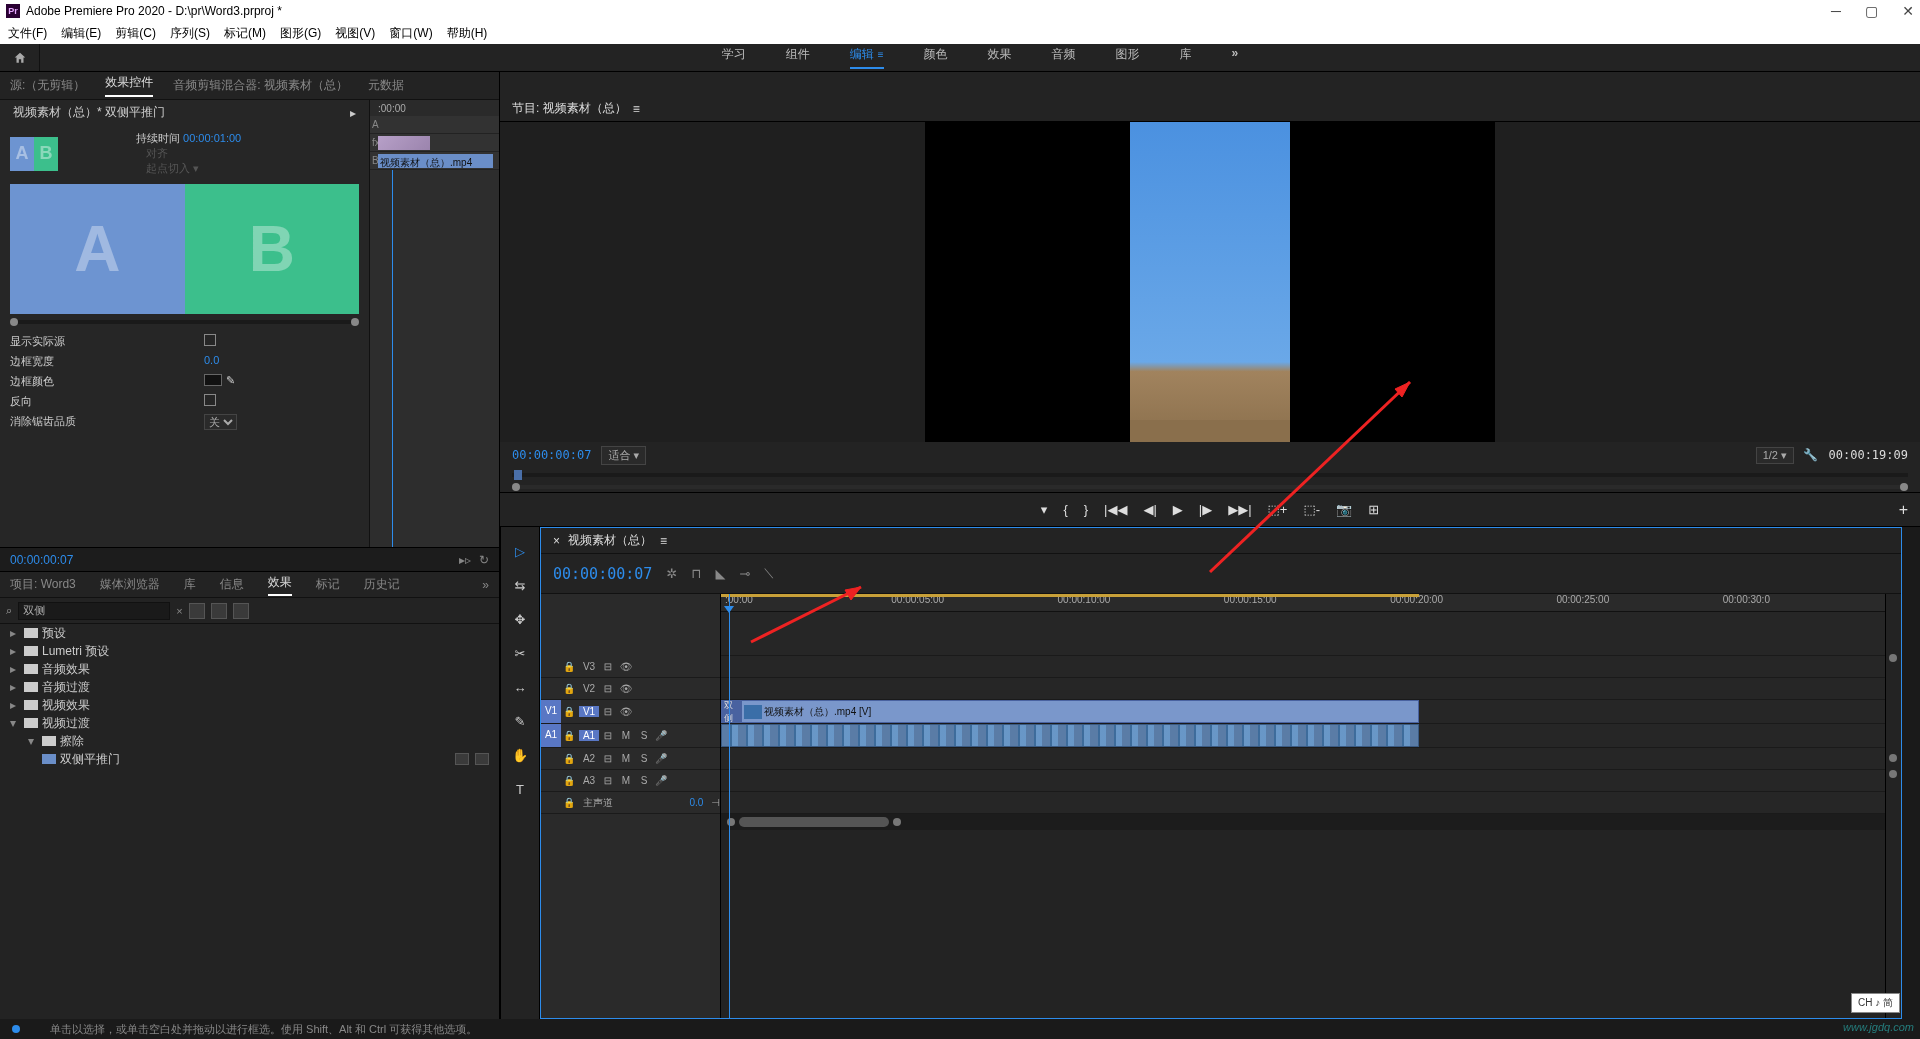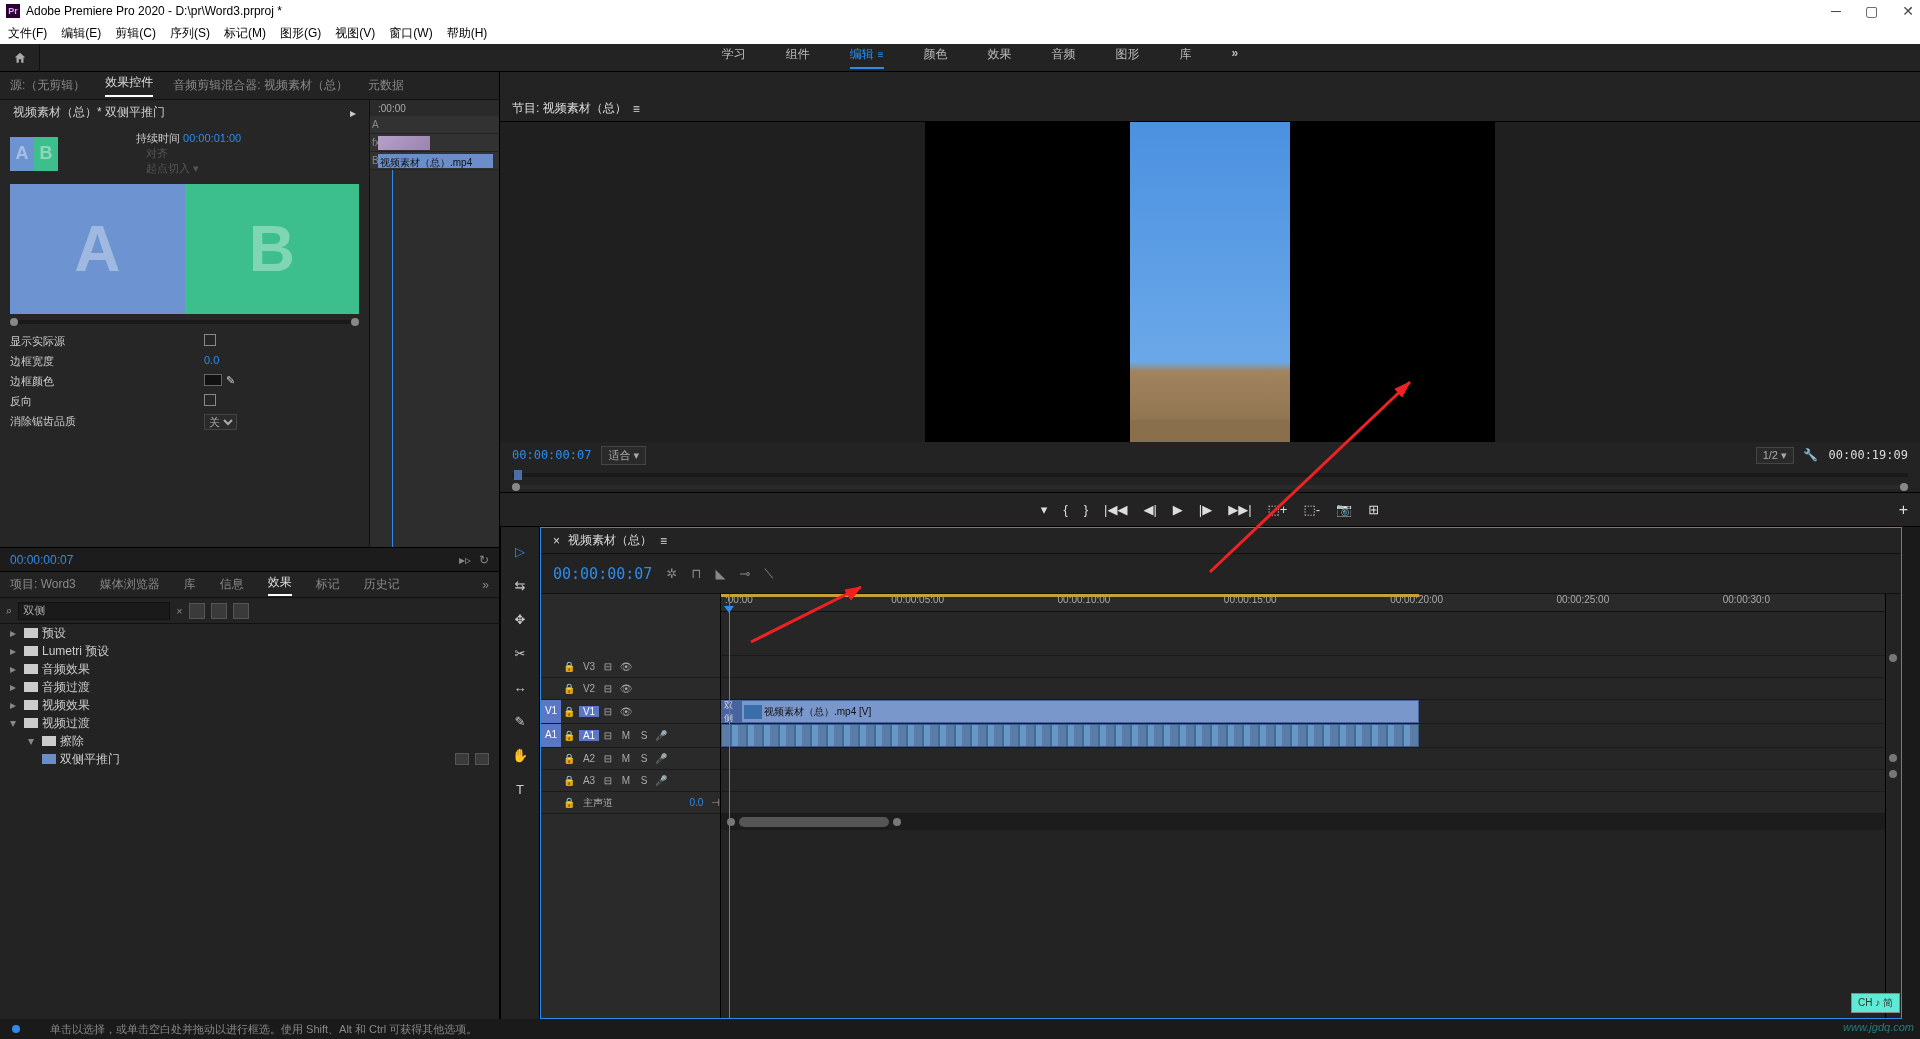--- a/index.html
+++ b/index.html
@@ -132,21 +132,21 @@
 .track-lane .vclip .trans { width: 20px; height: 100%; background: #4962a0; color: #ddd; font-size: 9px; display: flex; align-items: center; padding: 0 2px; }
 .track-lane .vclip .thumb { width: 18px; height: 14px; background: #3a6ea8; margin: 0 2px; }
 .track-lane .aclip { position: absolute; left: 0; width: 60%; height: 100%; background: #5a7ca6; border: 1px solid #3a5a82; overflow: hidden; }
 .track-lane .aclip .wave { width: 100%; height: 100%; background: repeating-linear-gradient(90deg, #5a7ca6 0 8px, #3a6a9a 8px 10px, #6a9acb 10px 16px); opacity: 0.9; }
 .tl-hscroll { height: 16px; background: #1c1c1c; position: relative; }
 .tl-hscroll .dot { position: absolute; top: 4px; width: 8px; height: 8px; background: #777; border-radius: 50%; }
 .tl-hscroll .thumb { position: absolute; top: 3px; left: 18px; width: 150px; height: 10px; background: #555; border-radius: 5px; }
 .arrow1 { position: absolute; stroke: #e22; fill: #e22; pointer-events: none; z-index: 20; }
 .status { height: 20px; background: #1a1a1a; display: flex; align-items: center; padding: 0 12px; font-size: 11px; color: #888; gap: 30px; }
 .status .dot { width: 8px; height: 8px; background: #2d8ceb; border-radius: 50%; }
-.badge { position: fixed; right: 20px; bottom: 26px; background: #5eead4; border: 1px solid #888; color: #333; font-size: 10px; padding: 2px 6px; }
+.badge { position: fixed; right: 20px; bottom: 26px; background: #ffffff; border: 1px solid #888; color: #333; font-size: 10px; padding: 2px 6px; }
 .watermark { position: fixed; right: 6px; bottom: 6px; color: #2aa5a5; font-size: 11px; opacity: 0.7; font-style: italic; }
 </style>
 </head>
 <body>
 
 <div class="titlebar">
   <span class="app-icon">Pr</span>
   <span>Adobe Premiere Pro 2020 - D:\pr\Word3.prproj *</span>
   <div class="win-btns">
     <span>─</span>

